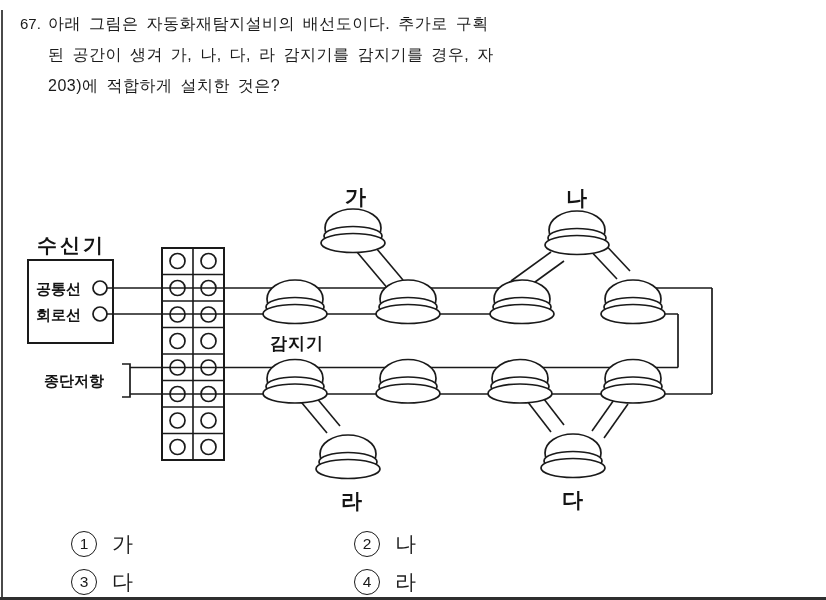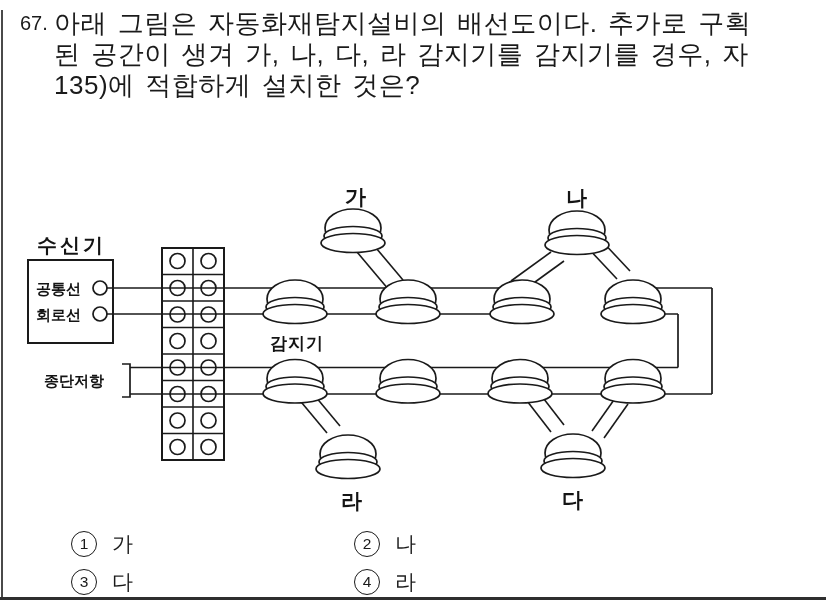--- a/index.html
+++ b/index.html
@@ -2,24 +2,24 @@
 <html><head>
 <meta charset="utf-8">
 <style>
   html,body{margin:0;padding:0;background:#fff;}
   .page{
     position:relative;width:826px;height:600px;background:#ffffff;overflow:hidden;
     font-family:"Liberation Sans","DejaVu Sans",sans-serif;color:#1a1a1a;
   }
   .edge-left{position:absolute;left:1px;top:10px;width:2px;height:590px;background:#4a4a4a;}
   .edge-bottom{position:absolute;left:0;bottom:0;width:826px;height:3px;background:#2f2f2f;}
-  .qnum{position:absolute;left:20px;top:8px;font-size:20px;line-height:31px;}
+  .qnum{position:absolute;left:20px;top:8px;font-size:15px;line-height:31px;}
   .qtext{
-    position:absolute;left:54px;top:8px;width:760px;
-    font-size:26px;line-height:31px;letter-spacing:0.5px;word-spacing:3px;
+    position:absolute;left:48px;top:8px;width:760px;
+    font-size:16px;line-height:31px;letter-spacing:0.5px;word-spacing:3px;
   }
   .choice{position:absolute;display:flex;align-items:center;gap:15px;font-size:21px;}
   .cnum{
     box-sizing:border-box;width:26px;height:26px;border:1.7px solid #1a1a1a;border-radius:50%;
     display:flex;align-items:center;justify-content:center;font-size:15.5px;line-height:1;
   }
   .c1{left:71px;top:530px;} .c2{left:354px;top:530px;}
   .c3{left:71px;top:568px;} .c4{left:354px;top:568px;}
   svg.diagram{position:absolute;left:0;top:175px;}
   svg .ln{stroke:#1a1a1a;stroke-width:1.7;fill:none;}
@@ -37,21 +37,21 @@
 <body>
 
 <div class="page">
   <div class="edge-left"></div>
   <div class="edge-bottom"></div>
 
   <div class="qnum">67.</div>
   <div class="qtext">
     <div>아래 그림은 자동화재탐지설비의 배선도이다. 추가로 구획</div>
     <div>된 공간이 생겨 가, 나, 다, 라 감지기를 감지기를 경우, 자</div>
-    <div>135)에 적합하게 설치한 것은?</div>
+    <div>203)에 적합하게 설치한 것은?</div>
   </div>
 
   <svg class="diagram" width="826" height="345" viewBox="0 0 826 345">
     <defs>
       <g id="dome">
         <ellipse cx="0" cy="-2" rx="28" ry="19" fill="#fff" stroke="#1a1a1a" stroke-width="1.7"></ellipse>
         <ellipse cx="0" cy="6" rx="29" ry="9.5" fill="#fff" stroke="#1a1a1a" stroke-width="1.7"></ellipse>
         <ellipse cx="0" cy="13" rx="32" ry="9.5" fill="#fff" stroke="#1a1a1a" stroke-width="1.7"></ellipse>
       </g>
     </defs>

